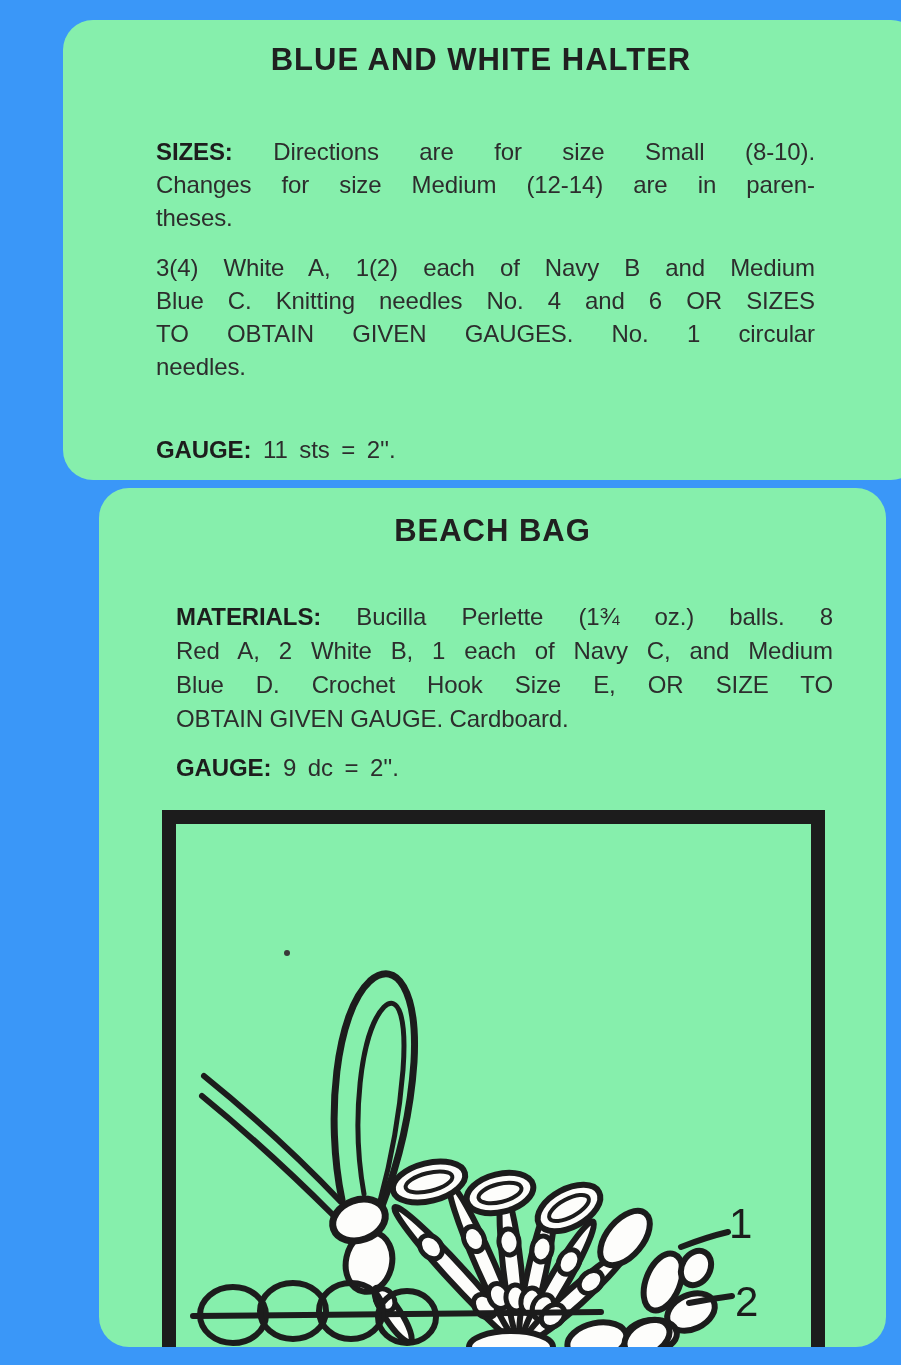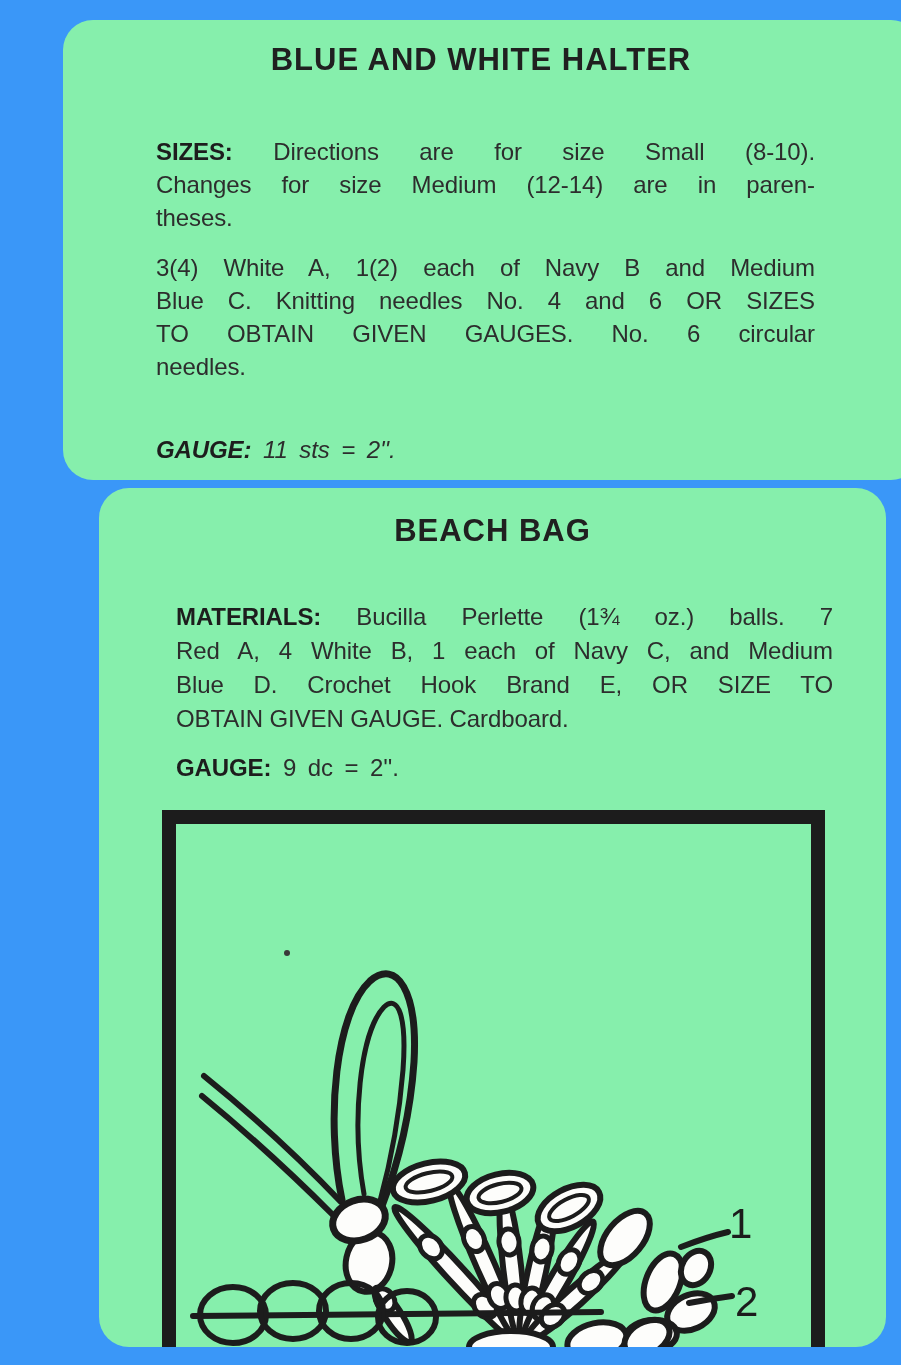--- a/index.html
+++ b/index.html
@@ -24,21 +24,21 @@
     font-size:31px;font-weight:bold;letter-spacing:1px;
     color:#202020;text-align:center;
   }
   .t1{top:22px;padding-right:22px;}
   .t2{top:25px;}
   .para{position:absolute;color:#2d2d2d;font-size:24px;letter-spacing:-0.1px;}
   .card1 .para{left:93px;width:659px;line-height:33px;}
   .card2 .para{left:77px;width:657px;line-height:34px;}
   .sizes{top:115px;}
   .mats1{top:231px;}
-  .gauge1{top:413px;font-style:italic;}
+  .gauge1{top:413px;}
   .mats2{top:112px;}
   .gauge2{top:263px;}
   .pline{text-align:justify;text-align-last:justify;}
   .pline.last{text-align:left;text-align-last:left;}
   .lbl{font-weight:bold;color:#1d1d1d;}
   .gline{text-align:left;word-spacing:5px;}
   .diagram{position:absolute;left:60px;top:318px;width:710px;height:541px;}
   .popcorn-title{
     position:absolute;left:232px;top:352px;
     font-size:44px;font-weight:bold;letter-spacing:3px;color:#272727;
@@ -62,42 +62,42 @@
         <span class="lbl">SIZES:</span>
         <span>Directions are for size Small (8-10).</span>
       </div>
       <div class="pline">Changes for size Medium (12-14) are in paren-</div>
       <div class="pline last">theses.</div>
     </div>
 
     <div class="para mats1">
       <div class="pline">3(4) White A, 1(2) each of Navy B and Medium</div>
       <div class="pline">Blue C. Knitting needles No. 4 and 6 OR SIZES</div>
-      <div class="pline">TO OBTAIN GIVEN GAUGES. No. 6 circular</div>
+      <div class="pline">TO OBTAIN GIVEN GAUGES. No. 1 circular</div>
       <div class="pline last">needles.</div>
     </div>
 
     <div class="para gauge1">
       <div class="gline">
         <span class="lbl">GAUGE:</span>
         <span>11 sts = 2''.</span>
       </div>
     </div>
   </section>
 
   <section class="card card2">
     <h1 class="card-title t2">BEACH BAG</h1>
 
     <div class="para mats2">
       <div class="pline">
         <span class="lbl">MATERIALS:</span>
-        <span>Bucilla Perlette (1¾ oz.) balls. 7</span>
+        <span>Bucilla Perlette (1¾ oz.) balls. 8</span>
       </div>
-      <div class="pline">Red A, 4 White B, 1 each of Navy C, and Medium</div>
-      <div class="pline">Blue D. Crochet Hook Brand E, OR SIZE TO</div>
+      <div class="pline">Red A, 2 White B, 1 each of Navy C, and Medium</div>
+      <div class="pline">Blue D. Crochet Hook Size E, OR SIZE TO</div>
       <div class="pline last">OBTAIN GIVEN GAUGE. Cardboard.</div>
     </div>
 
     <div class="para gauge2">
       <div class="gline">
         <span class="lbl">GAUGE:</span>
         <span>9 dc = 2''.</span>
       </div>
     </div>
 

